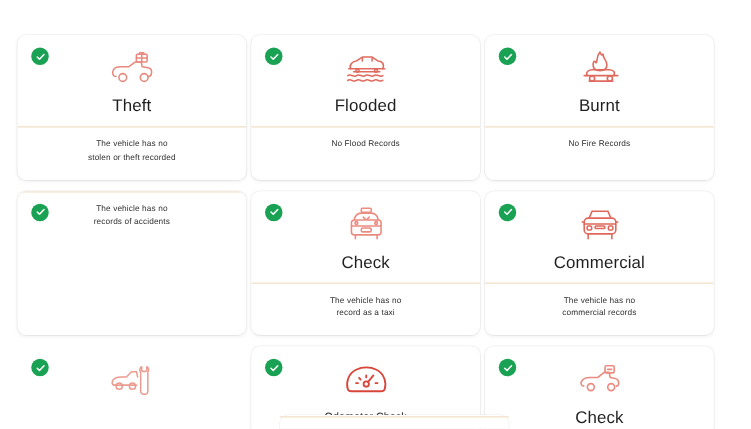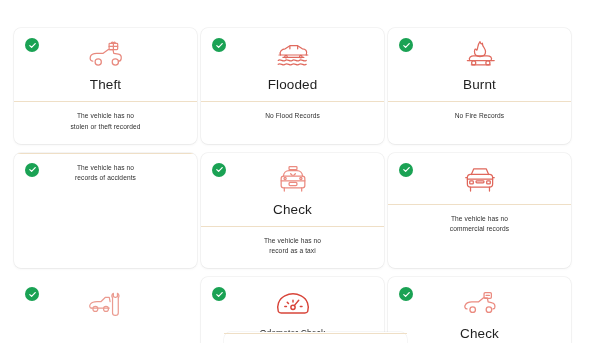--- a/index.html
+++ b/index.html
@@ -272,20 +272,21 @@
             <path d="M13 12 L16 5 L32 5 L35 12"></path>
             <rect x="8" y="12" width="32" height="16" rx="4"></rect>
             <path d="M8 18 L40 18"></path>
             <rect x="19" y="20" width="10" height="2.6" rx="1"></rect>
             <rect x="11" y="20" width="4.5" height="4" rx="1"></rect>
             <rect x="32.5" y="20" width="4.5" height="4" rx="1"></rect>
             <path d="M12 28 L12 33 M36 28 L36 33"></path>
             <path d="M6 16 L8 16 M40 16 L42 16"></path>
           </svg>
         </div>
+        <div class="card-title">Commercial</div>
       </div>
       <div class="card-divider"></div>
       <div class="card-footer">
         <div>The vehicle has no</div>
         <div>commercial records</div>
       </div>
     </div>
 
   </div>
 

